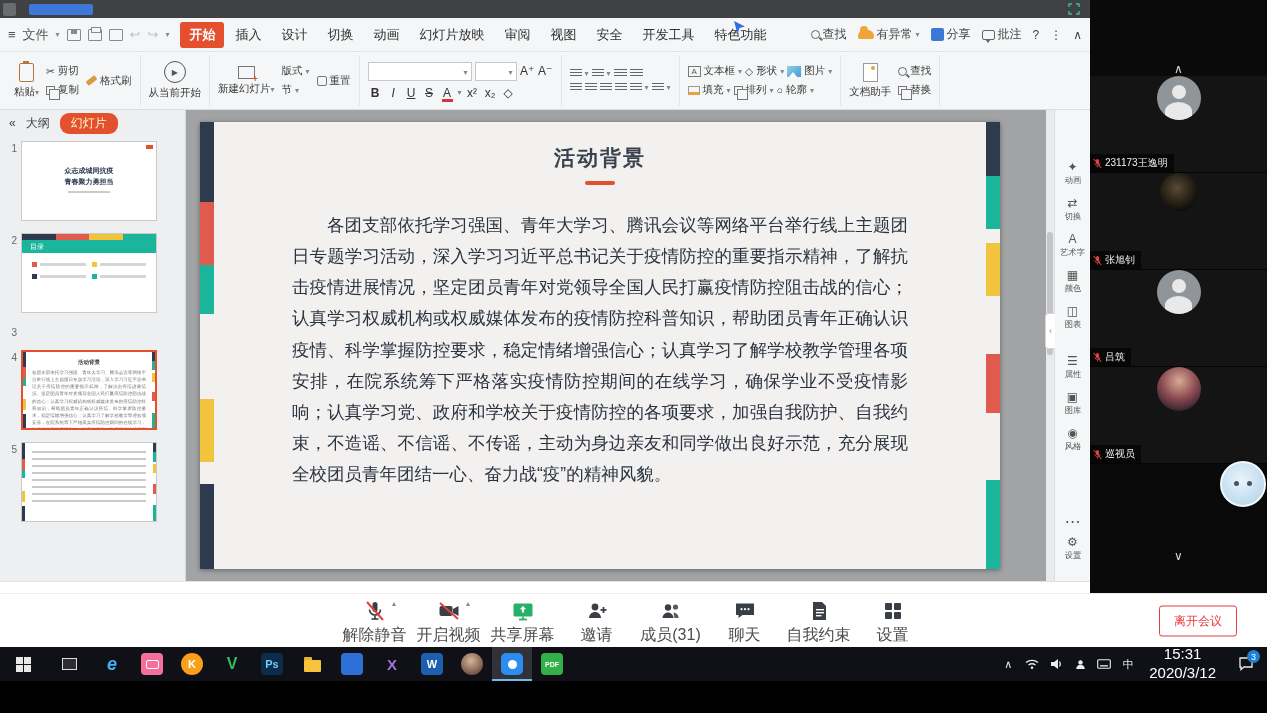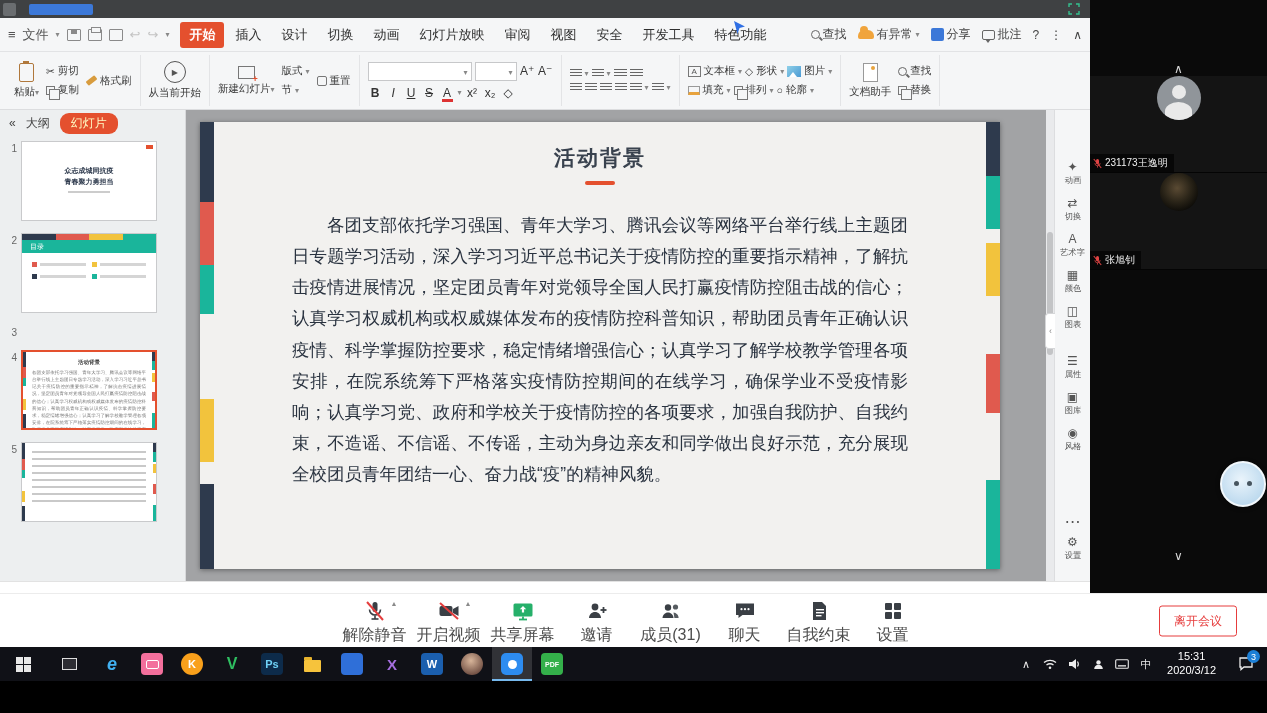--- a/index.html
+++ b/index.html
@@ -165,21 +165,21 @@
   .v-letter { font-size:16px; font-weight:bold; color:#2fbf61; }
   .x-letter { font-size:15px; font-weight:bold; color:#a66fe0; }
   .folder { width:17px; height:12px; background:#f6c33c; border-radius:1px; position:relative; margin-top:3px; }
   .folder::before { content:""; position:absolute; left:0; top:-3px; width:8px; height:3px; background:#e8b32c; border-radius:1px 1px 0 0; }
   .ava-app { width:22px; height:22px; border-radius:50%; background:radial-gradient(circle at 45% 35%,#d8b59a,#6b4a3f 80%); }
   .meet-app { width:22px; height:22px; border-radius:5px; background:#2d8cf0; display:flex; align-items:center; justify-content:center; }
   .meet-app span { width:9px; height:9px; border-radius:50%; background:#fff; }
   .pdf-txt { font-size:7px; }
   .tray { margin-left:auto; display:flex; align-items:center; height:34px; }
   .tray-ico { width:24px; text-align:center; font-size:11px; color:#ececec; display:flex; align-items:center; justify-content:center; }
-  .clock { text-align:center; font-size:11px; line-height:1.25; padding:0 9px; }
+  .clock { text-align:center; font-size:15px; line-height:1.25; padding:0 9px; }
   .notif { width:42px; height:34px; position:relative; display:flex; align-items:center; justify-content:center; }
   .notif-badge { position:absolute; top:3px; right:7px; min-width:13px; height:13px; border-radius:7px; background:#1c7fd6; color:#fff; font-size:9px; display:flex; align-items:center; justify-content:center; padding:0 2px; }
 </style>
 </head>
 <body>
 
 <div class="screen">
 
 
   <div class="content">
@@ -564,21 +564,45 @@
               <rect x="4" y="1" width="4" height="7" rx="2" fill="#e04444"></rect>
               <path d="M2.5 6.5a3.5 3.5 0 0 0 7 0" stroke="#e04444" fill="none"></path>
               <line x1="6" y1="10" x2="6" y2="12.5" stroke="#e04444"></line>
               <line x1="1" y1="1" x2="11" y2="13" stroke="#e04444" stroke-width="1.4"></line>
             </svg>
             <span>张旭钊</span>
           </span>
       </div>
 
 
-
+      <div class="tile">
+        <span class="av sil"></span>
+        <span class="name">
+            <svg width="9" height="11" viewBox="0 0 12 14">
+              <rect x="4" y="1" width="4" height="7" rx="2" fill="#e04444"></rect>
+              <path d="M2.5 6.5a3.5 3.5 0 0 0 7 0" stroke="#e04444" fill="none"></path>
+              <line x1="6" y1="10" x2="6" y2="12.5" stroke="#e04444"></line>
+              <line x1="1" y1="1" x2="11" y2="13" stroke="#e04444" stroke-width="1.4"></line>
+            </svg>
+            <span>吕筑</span>
+          </span>
+      </div>
+
+      <div class="tile">
+        <span class="av photo"></span>
+        <span class="name">
+            <svg width="9" height="11" viewBox="0 0 12 14">
+              <rect x="4" y="1" width="4" height="7" rx="2" fill="#e04444"></rect>
+              <path d="M2.5 6.5a3.5 3.5 0 0 0 7 0" stroke="#e04444" fill="none"></path>
+              <line x1="6" y1="10" x2="6" y2="12.5" stroke="#e04444"></line>
+              <line x1="1" y1="1" x2="11" y2="13" stroke="#e04444" stroke-width="1.4"></line>
+            </svg>
+            <span>巡视员</span>
+          </span>
+      </div>
 
       <div class="people-chev-down">
         <span>∨</span>
       </div>
 
       <span class="bubble"></span>
     </div>
   </div>
 
   <div class="meetbar">

